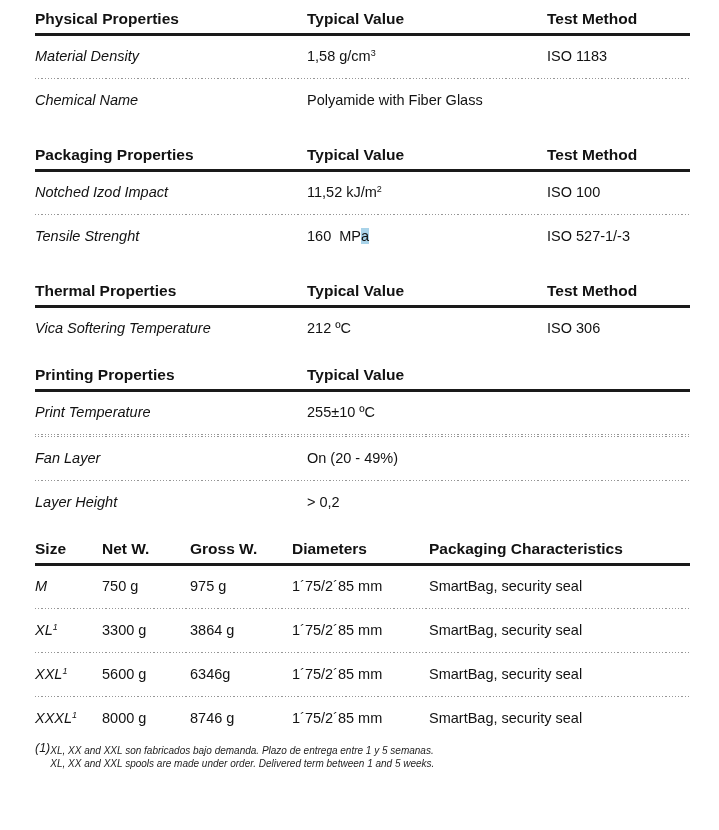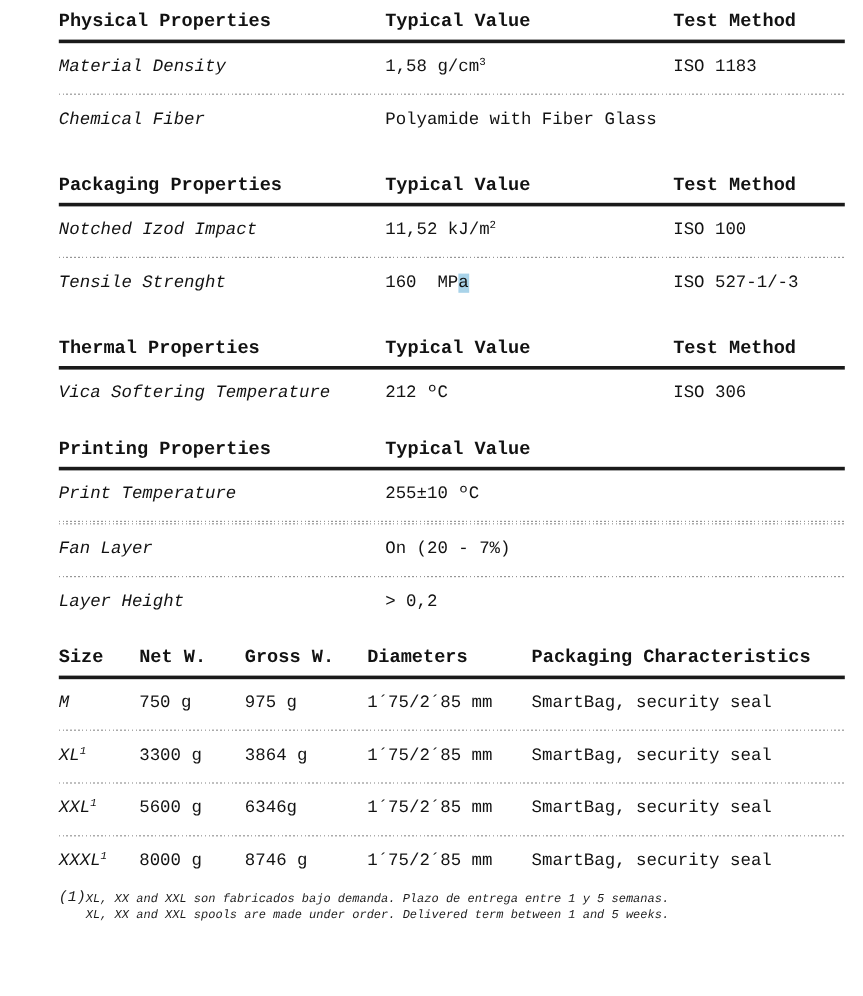--- a/index.html
+++ b/index.html
@@ -1,19 +1,19 @@
 <!DOCTYPE html>
 <html style="--hl: #a9d3e9;"><head>
 <meta charset="utf-8">
 <style>
   :root { --hl: #a9d3e9; }
   * { margin: 0; padding: 0; box-sizing: border-box; }
   html, body { width: 719px; height: 830px; background: #ffffff; overflow: hidden; }
   body { font-family: "Liberation Sans", "DejaVu Sans", sans-serif; color: #121212; }
-  .page { padding: 10px 31px 0 49px; font-family: Liberation Mono, monospace; }
+  .page { padding: 10px 31px 0 35px; }
 
   
   .sec { width: 655px; }
   .mb-lg { margin-bottom: 24px; }
   .mb-md { margin-bottom: 16px; }
 
   .thead {
     display: flex; align-items: flex-end;
     padding-bottom: 6px;
     border-bottom: 3px solid #1a1a1a;
@@ -56,21 +56,21 @@
       <span class="c-value">Typical Value</span>
       <span class="c-method">Test Method</span>
     </div>
     <div class="row">
       <span class="c-name cell">Material Density</span>
       <span class="c-value cell"><span class="cell">1,58 g/cm</span><sup class="sp">3</sup><span class="hl"></span></span>
       <span class="c-method cell">ISO 1183</span>
     </div>
     <div class="sep"></div>
     <div class="row">
-      <span class="c-name cell">Chemical Fiber</span>
+      <span class="c-name cell">Chemical Name</span>
       <span class="c-value cell" style="flex:1"><span class="cell">Polyamide with Fiber Glass</span></span>
     </div>
   </section>
 
   <section class="sec mb-lg">
     <div class="thead">
       <span class="c-name">Packaging Properties</span>
       <span class="c-value">Typical Value</span>
       <span class="c-method">Test Method</span>
     </div>
@@ -107,21 +107,21 @@
       <span class="c-method"></span>
     </div>
     <div class="row">
       <span class="c-name cell">Print Temperature</span>
       <span class="c-value cell" style="flex:1"><span class="cell">255±10 ºC</span></span>
     </div>
     <div class="sep"></div>
     <div class="sep"></div>
     <div class="row">
       <span class="c-name cell">Fan Layer</span>
-      <span class="c-value cell" style="flex:1"><span class="cell">On (20 - 7%)</span></span>
+      <span class="c-value cell" style="flex:1"><span class="cell">On (20 - 49%)</span></span>
     </div>
     <div class="sep"></div>
     <div class="row">
       <span class="c-name cell">Layer Height</span>
       <span class="c-value cell" style="flex:1"><span class="cell">&gt; 0,2</span></span>
     </div>
   </section>
 
   <section class="sec">
     <div class="thead">

